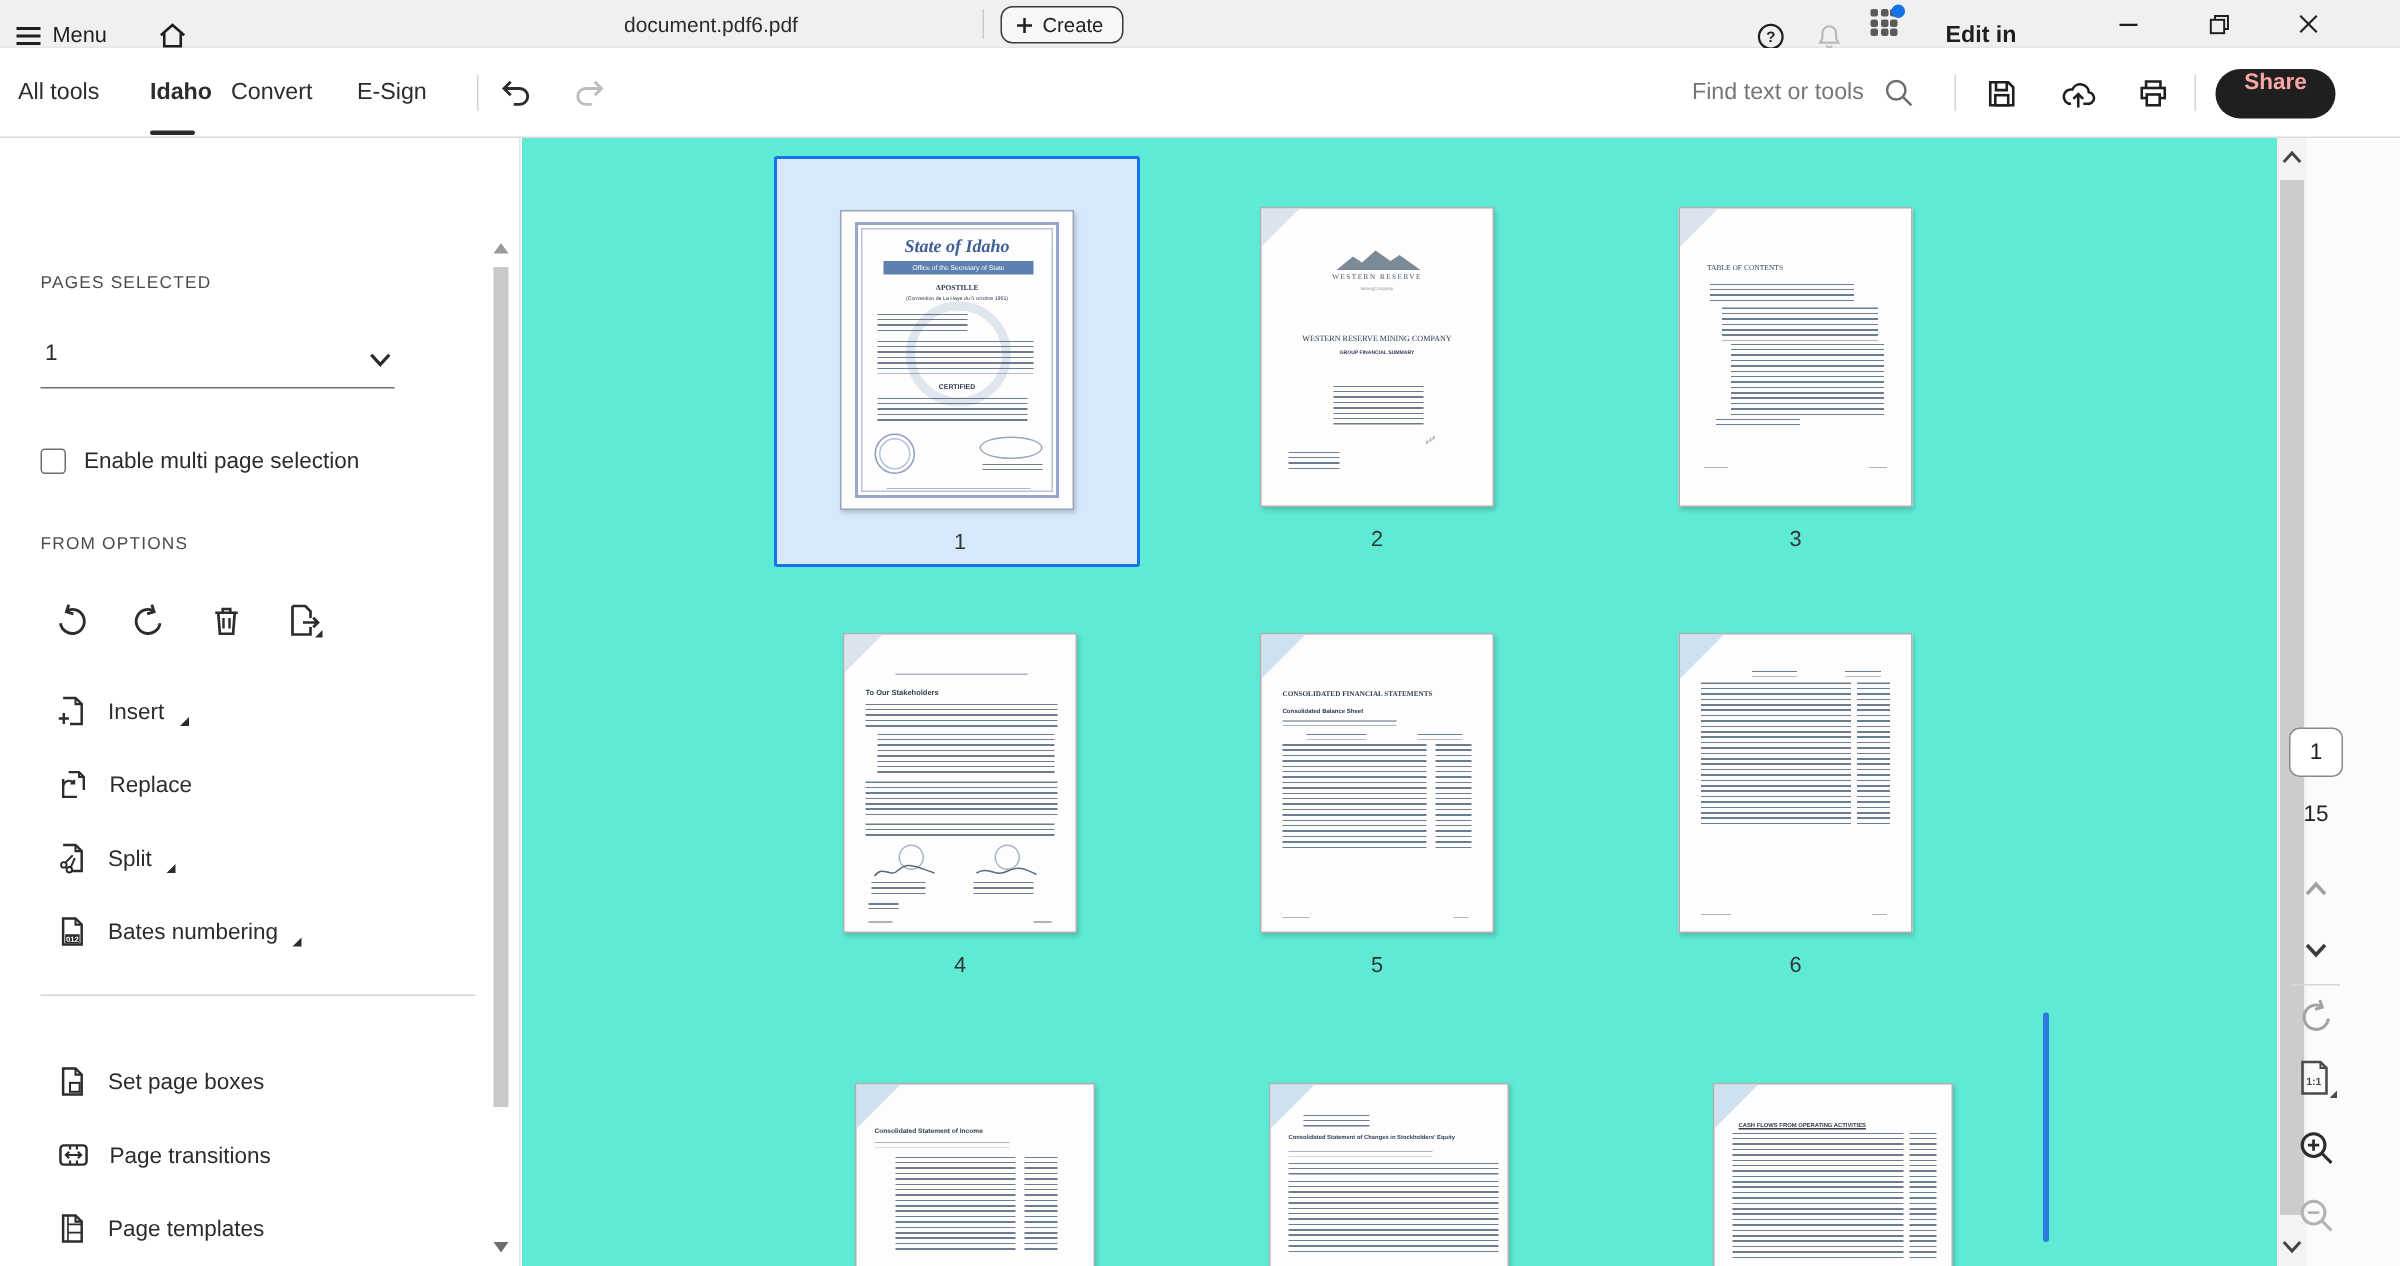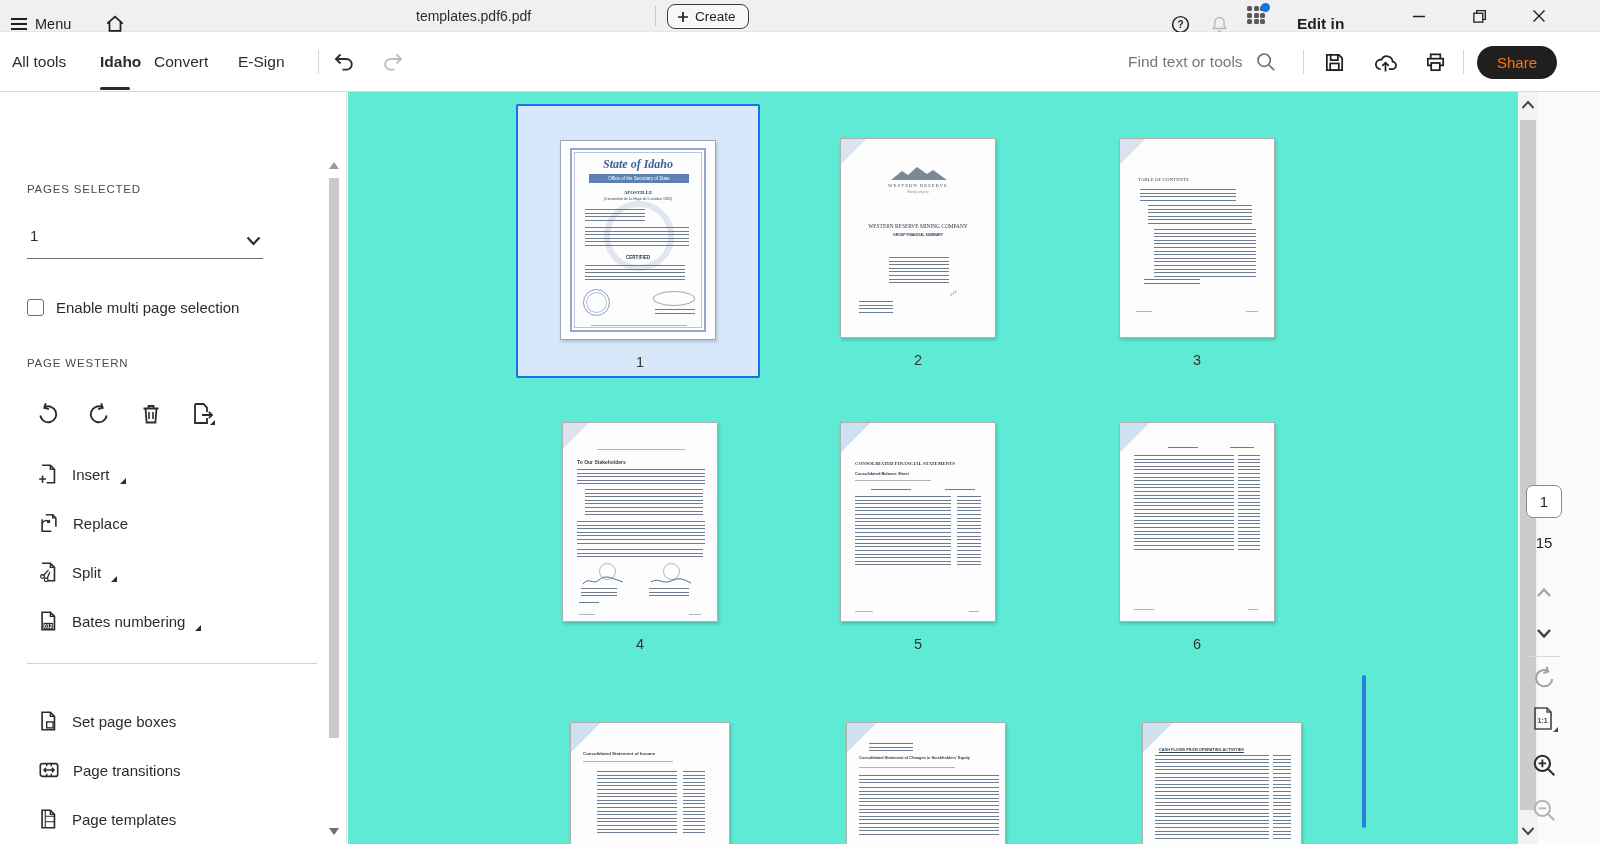--- a/index.html
+++ b/index.html
@@ -28,21 +28,21 @@
 
   
   #toolbar { position:absolute; left:0; top:32px; width:1600px; height:60px; background:#ffffff; border-bottom:1px solid #dcdcdc; z-index:1; }
   .tool-nav { position:absolute; top:0; height:59px; display:flex; align-items:center; font-size:15.5px; color:#2c2c2c; }
   #nav-alltools { left:12px; } #nav-edit { left:100px; font-weight:bold; } #nav-convert { left:154px; } #nav-esign { left:238px; }
   #edit-underline { position:absolute; left:100px; top:55px; width:30px; height:3px; background:#2c2c2c; border-radius:2px; }
   .v-div { position:absolute; top:18px; width:1px; height:24px; background:#d4d4d4; }
   #find-box { position:absolute; left:1128px; top:0; height:59px; display:flex; align-items:center; gap:12px; }
   #find-box .find-text { font-size:15.5px; color:#767676; }
   .icon-btn { position:absolute; top:16px; width:28px; height:28px; display:flex; align-items:center; justify-content:center; }
-  #share-btn { position:absolute; left:1477px; top:14px; width:80px; height:33px; background:#1f1f1f; color:#f97316; border-radius:17px; display:flex; align-items:center; justify-content:center; font-size:15px; font-weight:normal; }
+  #share-btn { position:absolute; left:1477px; top:14px; width:80px; height:33px; background:#1f1f1f; color:#fca5a5; border-radius:17px; display:flex; align-items:flex-start; justify-content:center; font-size:15px; font-weight:bold; }
 
   
   #left-panel { position:absolute; left:0; top:92px; width:347px; height:752px; background:#fff; border-right:1px solid #e4e4e4; }
   #panel-header { position:absolute; left:0; top:18px; width:347px; height:30px; }
   #panel-title { position:absolute; left:64px; top:4px; font-size:17px; font-weight:bold; color:#2c2c2c; }
   .section-label { position:absolute; left:27px; font-size:11.5px; letter-spacing:.8px; color:#4b4b4b; }
   #sel-value { position:absolute; left:30px; top:135px; font-size:15px; color:#2c2c2c; }
   #sel-underline { position:absolute; left:27px; top:166px; width:236px; height:1px; background:#6e6e6e; }
   #sel-chevron { position:absolute; left:246px; top:140px; }
   #multi-row { position:absolute; left:27px; top:207px; display:flex; align-items:center; gap:12px;text-align:center; }
@@ -96,21 +96,21 @@
           <path d="M1 2 H17 M1 7 H17 M1 12 H17" stroke="#1f1f1f" stroke-width="2"></path>
         </svg>
       <span>Menu</span>
     </div>
     <div class="tb-item" id="home-btn">
       <svg width="22" height="22" viewBox="0 0 24 24">
           <path d="M3.5 11.5 L12 4 L20.5 11.5 M6 9.8 V19.5 H18 V9.8" fill="none" stroke="#1f1f1f" stroke-width="1.9"></path>
         </svg>
     </div>
     <div class="doc-tab" id="tab2">
-      <span class="tab-title">templates.pdf6.pdf</span>
+      <span class="tab-title">document.pdf6.pdf</span>
     </div>
     <div class="tab-divider"></div>
     <div id="create-btn">
       <svg width="12" height="12" viewBox="0 0 12 12">
           <path d="M6 1 V11 M1 6 H11" stroke="#1f1f1f" stroke-width="1.7"></path>
         </svg>
       <span>Create</span>
     </div>
     <div class="tb-item" id="help-btn">
       <svg width="21" height="21" viewBox="0 0 24 24">
@@ -229,21 +229,21 @@
           <path d="M1.5 1.5 L7.5 8 L13.5 1.5" fill="none" stroke="#2c2c2c" stroke-width="2.2"></path>
         </svg>
     </div>
     <div id="sel-underline"></div>
 
     <div id="multi-row">
       <div id="multi-checkbox"></div>
       <span id="multi-label">Enable multi page selection</span>
     </div>
 
-    <div class="section-label" style="top:265px;">PAGE WESTERN</div>
+    <div class="section-label" style="top:265px;">FROM OPTIONS</div>
 
     <div class="po-icon" style="left:35px;">
       <svg width="24" height="24" viewBox="0 0 24 24">
           <path d="M8.5 5.2 A8 8 0 1 1 4.3 13.5" fill="none" stroke="#2c2c2c" stroke-width="1.9"></path>
           <path d="M9.8 1.2 L8.3 5.8 L12.9 7.2" fill="none" stroke="#2c2c2c" stroke-width="1.9"></path>
         </svg>
     </div>
     <div class="po-icon" style="left:86px;">
       <svg width="24" height="24" viewBox="0 0 24 24">
           <path d="M15.5 5.2 A8 8 0 1 0 19.7 13.5" fill="none" stroke="#2c2c2c" stroke-width="1.9"></path>

